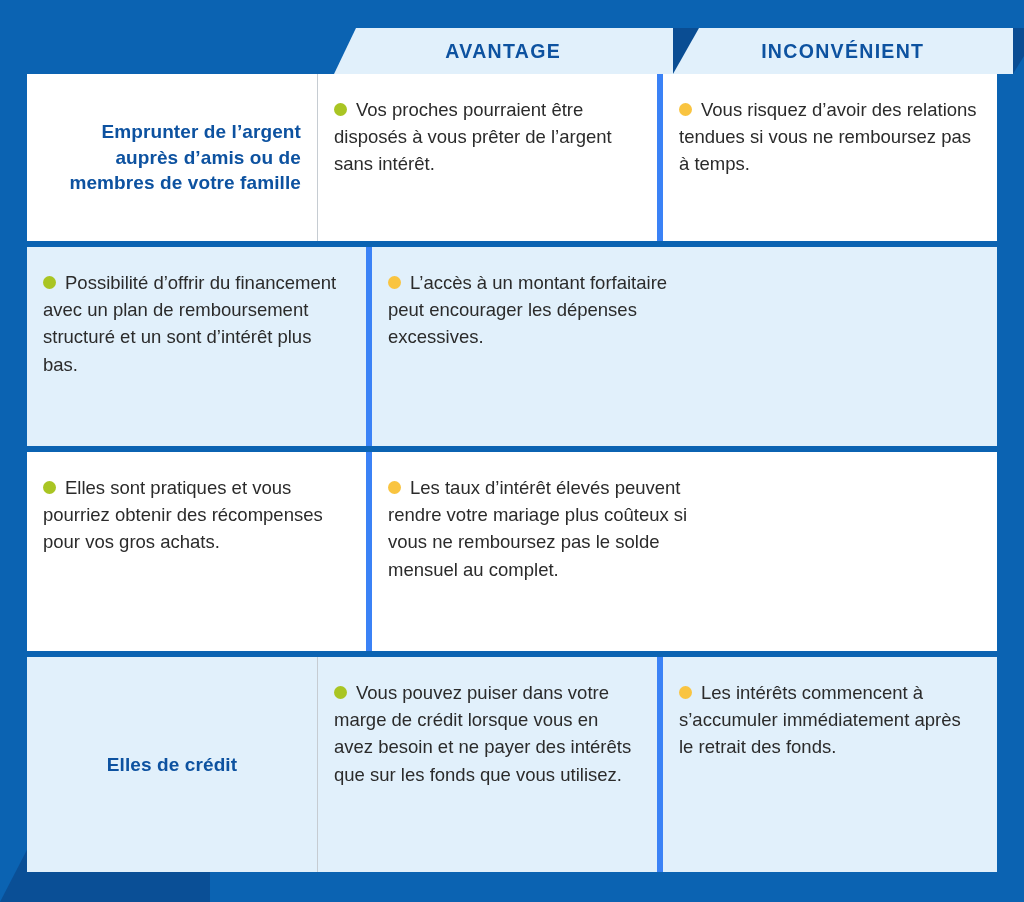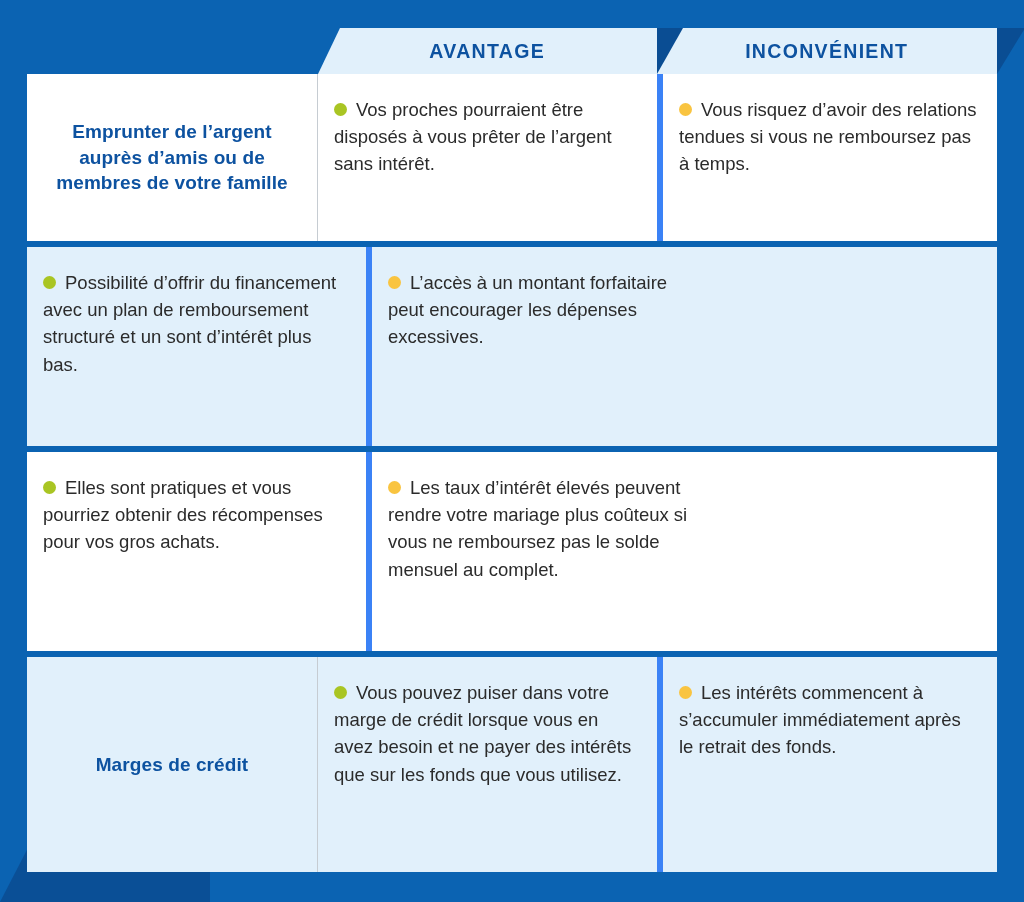--- a/index.html
+++ b/index.html
@@ -39,21 +39,21 @@
     position: absolute;
     left: 27px;
     top: 28px;
     width: 970px;
     height: 838px;
   }
 
   
   .header-row {
     position: absolute;
-    left: 0;
+    left: 16px;
     top: 0;
     width: 970px;
     height: 46px;
   }
 
   .tab {
     position: absolute;
     top: 0;
     height: 46px;
     background: #e1f0fb;
@@ -125,21 +125,21 @@
   .row-h-2 { height: 199px; }
   .row-h-3 { height: 199px; }
   .row-h-4 { height: 215px; }
 
   .cell-label {
     width: 291px;
     flex: 0 0 291px;
     display: flex;
     align-items: center;
     justify-content: center;
-    text-align: center;
+    text-align: right;
     padding: 6px 16px;
     box-sizing: border-box;
     border-right: 1px solid #c6ccd2;
   }
   .cell-label-text {
     font-family: "Liberation Sans Narrow", "Liberation Sans", sans-serif;
     font-weight: bold;
     font-size: 19px;
     line-height: 1.36;
     color: #0d52a0;
@@ -241,21 +241,21 @@
         </div>
         <div class="cell-text col-con">
           <div class="bullet-line">
             <span class="dot dot-con"></span><span>Les taux d’intérêt élevés peuvent rendre votre mariage plus coûteux si vous ne remboursez pas le solde mensuel au complet.</span>
           </div>
         </div>
       </div>
 
       <div class="data-row shaded row-h-4">
         <div class="cell-label">
-          <span class="cell-label-text">Marges de crédit</span>
+          <span class="cell-label-text">Elles de crédit</span>
         </div>
         <div class="cell-text col-pro">
           <div class="bullet-line">
             <span class="dot dot-pro"></span><span>Vous pouvez puiser dans votre marge de crédit lorsque vous en avez besoin et ne payer des intérêts que sur les fonds que vous utilisez.</span>
           </div>
         </div>
         <div class="cell-text col-con">
           <div class="bullet-line">
             <span class="dot dot-con"></span><span>Les intérêts commencent à s’accumuler immédiatement après le retrait des fonds.</span>
           </div>

